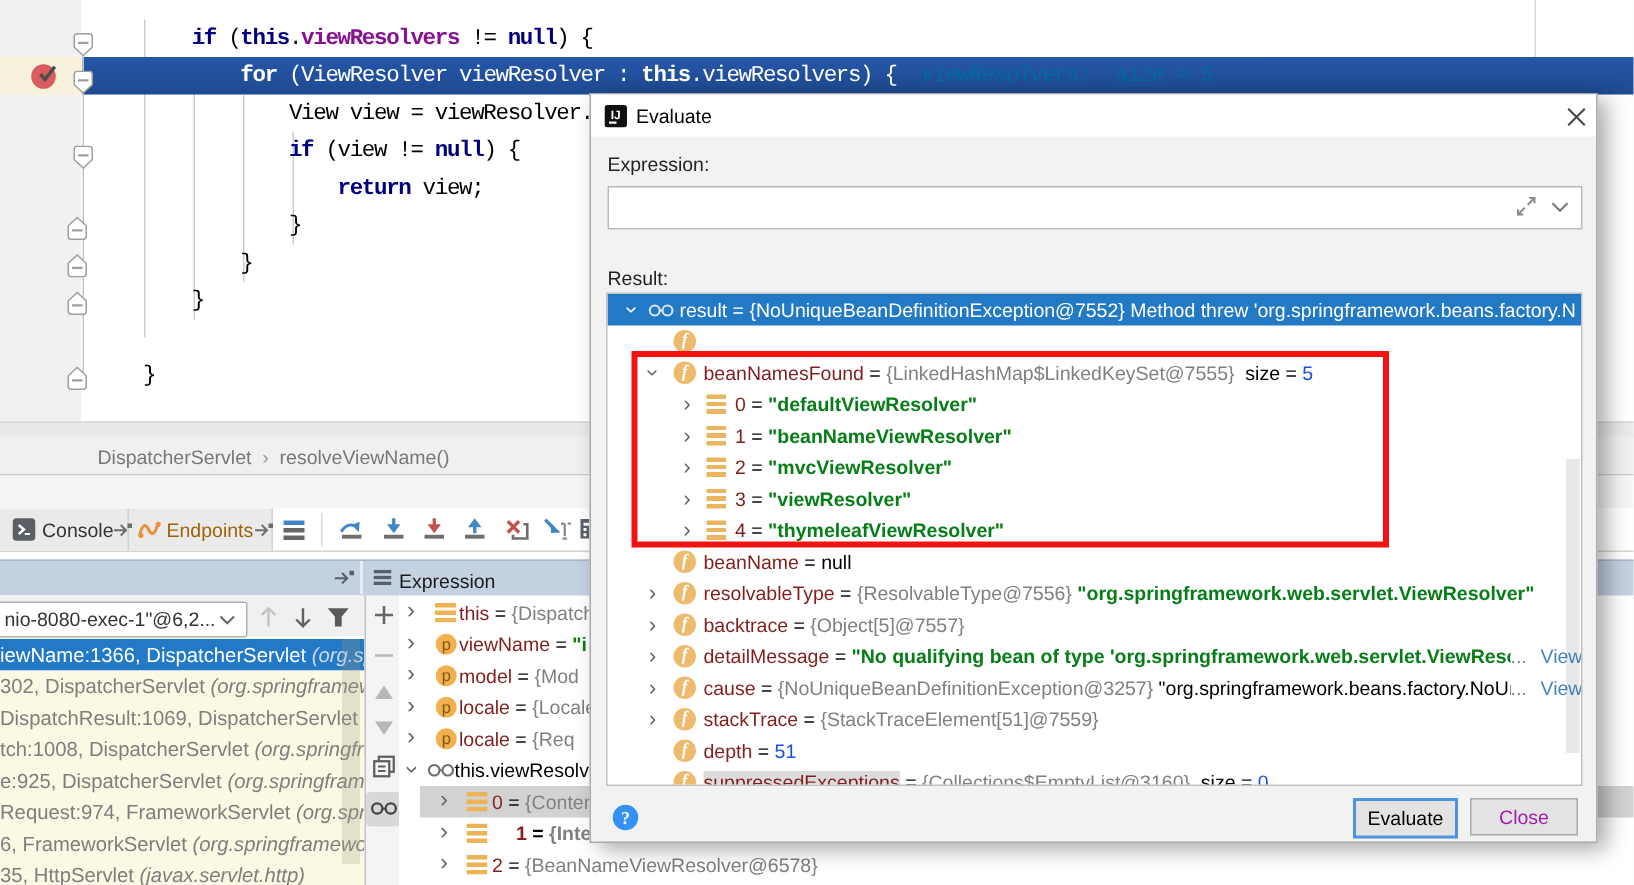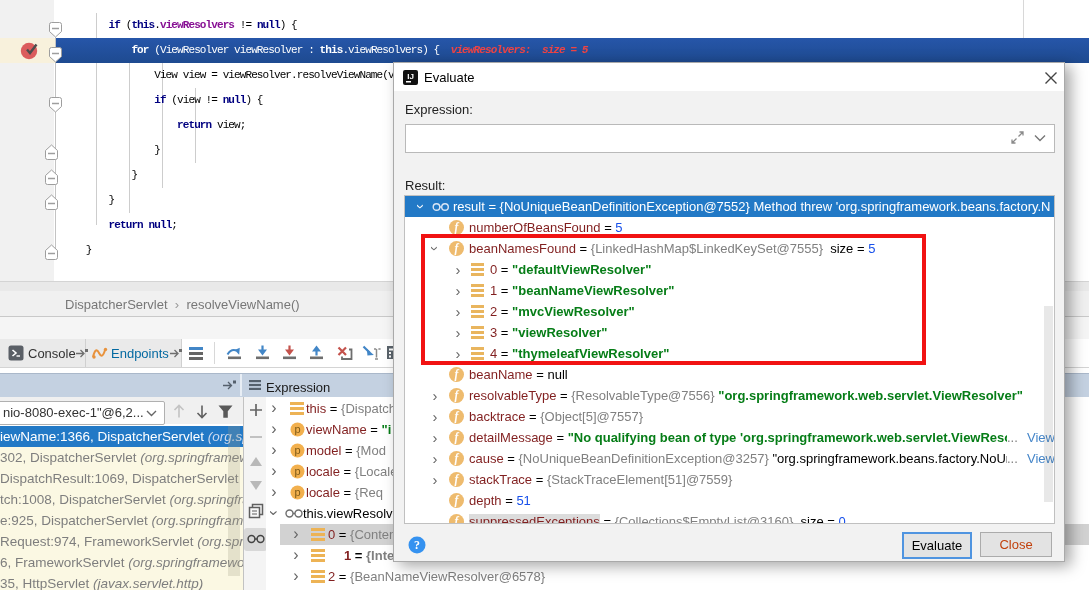--- a/index.html
+++ b/index.html
@@ -1,18 +1,18 @@
 <!DOCTYPE html>
 <html><head>
 <meta charset="utf-8">
 <style>
 html,body{margin:0;padding:0;width:1089px;height:590px;overflow:hidden;background:#fff;
 font-family:"Liberation Sans",sans-serif;}
 .abs{position:absolute;}
-.mono{font-family:"Liberation Mono",monospace;font-size:11px;letter-spacing:-0.9px;line-height:25px;white-space:pre;color:#000;}
+.mono{font-family:"Liberation Mono",monospace;font-size:15px;letter-spacing:-0.9px;line-height:25px;white-space:pre;color:#000;}
 .kw{color:#000080;font-weight:bold;}
 .fld{color:#871094;font-weight:bold;}
 .wh{color:#fff;font-weight:bold;}
 .ui{font-size:13px;color:#222;}
 .gray{color:#808080;}
 .grn{color:#067d17;font-weight:bold;}
 .num{color:#1750eb;}
 .name{color:#811f1f;}
 svg{display:block;}
 .vrow{left:0;width:823px;height:21px;line-height:21px;white-space:nowrap;overflow:hidden;}
@@ -35,28 +35,27 @@
   <div class="abs" style="left:129px;top:38px;width:1px;height:175px;background:#cdcdcd;"></div>
   <div class="abs" style="left:162px;top:63px;width:1px;height:125px;background:#cdcdcd;"></div>
   <div class="abs" style="left:195px;top:88px;width:1px;height:75px;background:#cdcdcd;"></div>
 
   <div class="abs" style="left:1023px;top:0;width:1px;height:281px;background:#d8d8d8;"></div>
 
   <div class="abs" style="left:0;top:38px;width:55px;height:25px;background:#f8f1dc;"></div>
   <div class="abs" style="left:55px;top:38px;width:1034px;height:25px;background:linear-gradient(#2656a9,#1e4a90);"></div>
 
   <div class="abs mono" style="left:63px;top:13px;">        <span class="kw">if</span> (<span class="kw">this</span>.<span class="fld">viewResolvers</span> != <span class="kw">null</span>) {</div>
-  <div class="abs mono" style="left:63px;top:38px;color:#fff;">            <span class="wh">for</span> (ViewResolver viewResolver : <span class="wh">this</span>.viewResolvers) {  <span style="color:#ef4444;font-style:italic;font-weight:bold;">viewResolvers:  size = 5</span></div>
+  <div class="abs mono" style="left:63px;top:38px;color:#fff;">            <span class="wh">for</span> (ViewResolver viewResolver : <span class="wh">this</span>.viewResolvers) {  <span style="color:#0369a1;font-style:italic;">viewResolvers:  size = 5</span></div>
   <div class="abs mono" style="left:63px;top:63px;">                View view = viewResolver.resolveViewName(viewName, locale);</div>
   <div class="abs mono" style="left:63px;top:88px;">                <span class="kw">if</span> (view != <span class="kw">null</span>) {</div>
   <div class="abs mono" style="left:63px;top:113px;">                    <span class="kw">return</span> view;</div>
   <div class="abs mono" style="left:63px;top:138px;">                }</div>
   <div class="abs mono" style="left:63px;top:163px;">            }</div>
   <div class="abs mono" style="left:63px;top:188px;">        }</div>
-  <div class="abs mono" style="left:63px;top:213px;">        <span class="kw">return</span> <span class="kw">null</span>;</div>
   <div class="abs mono" style="left:63px;top:238px;">    }</div>
 
   <div class="abs" style="left:55px;top:37px;width:1px;height:213px;background:#c3c3c3;"></div>
 
   <svg class="abs" style="left:19px;top:40px;" width="22" height="21" viewBox="0 0 22 21">
     <circle cx="10" cy="11" r="8.2" fill="#db5c5c"></circle>
     <path d="M8 9.5 L11 13 L17.5 4.5" stroke="#4d4d4d" stroke-width="2.4" fill="none"></path>
   </svg>
 
   <svg class="abs" style="left:48px;top:22px;" width="15" height="16" viewBox="0 0 15 16">
@@ -109,21 +108,21 @@
   <svg class="abs" style="left:76px;top:9px;" width="12" height="11" viewBox="0 0 12 11">
         <path d="M0 5.5 h7 M4.5 2 L8 5.5 L4.5 9" stroke="#6e6e6e" stroke-width="1.3" fill="none"></path>
         <rect x="9" y="1" width="3" height="3" fill="#6e6e6e"></rect>
       </svg>
 
   <svg class="abs" style="left:92px;top:6px;" width="16" height="16" viewBox="0 0 16 16">
         <path d="M1 12 C3 4 5 4 7 8 C9 12 11 12 13 5" stroke="#e8923c" stroke-width="2" fill="none"></path>
         <circle cx="2" cy="12" r="1.7" fill="#e8923c"></circle>
         <circle cx="13.5" cy="4.5" r="1.7" fill="#e8923c"></circle>
       </svg>
-  <div class="abs ui" style="left:111px;top:7px;color:#0369a1;">Endpoints</div>
+  <div class="abs ui" style="left:111px;top:7px;color:#a16207;">Endpoints</div>
   <svg class="abs" style="left:170px;top:9px;" width="12" height="11" viewBox="0 0 12 11">
         <path d="M0 5.5 h7 M4.5 2 L8 5.5 L4.5 9" stroke="#6e6e6e" stroke-width="1.3" fill="none"></path>
         <rect x="9" y="1" width="3" height="3" fill="#6e6e6e"></rect>
       </svg>
 
   <svg class="abs" style="left:188px;top:6px;" width="16" height="16" viewBox="0 0 16 16">
         <rect x="1" y="2" width="14" height="3" fill="#4286c7"></rect>
         <rect x="1" y="7" width="14" height="3" fill="#666"></rect>
         <rect x="1" y="12" width="14" height="3" fill="#666"></rect>
       </svg>
@@ -355,21 +354,20 @@
           <span class="tchev" style="left:10px;transform:rotate(90deg);color:#fff;">›</span>
           <svg style="position:absolute;left:27px;top:6px;" width="18" height="10" viewBox="0 0 18 10">
             <circle cx="4.5" cy="5" r="3.3" fill="none" stroke="#dbe6f5" stroke-width="1.4"></circle>
             <circle cx="13" cy="5" r="3.3" fill="none" stroke="#dbe6f5" stroke-width="1.4"></circle>
             <path d="M7.5 5 h2.2" stroke="#dbe6f5" stroke-width="1.4"></path>
           </svg>
           <span style="position:absolute;left:48px;">result = {NoUniqueBeanDefinitionException@7552} Method threw 'org.springframework.beans.factory.N</span>
         </div>
     <div class="trow" style="top:21px;">
           <span class="ficon" style="left:44px;">f</span>
-          <span style="position:absolute;left:64px;"><span class="name">numberOfBeansFound</span> = <span class="num">5</span></span>
         </div>
     <div class="trow" style="top:42px;">
           <span class="tchev" style="left:24px;transform:rotate(90deg);">›</span>
           <span class="ficon" style="left:44px;">f</span>
           <span style="position:absolute;left:64px;"><span class="name">beanNamesFound</span> = <span class="gray">{LinkedHashMap$LinkedKeySet@7555}</span>&nbsp; size = <span class="num">5</span></span>
         </div>
     <div class="trow" style="top:63px;">
           <span class="tchev" style="left:47px;">›</span>
           <span class="licon" style="left:66px;"></span>
           <span style="position:absolute;left:85px;"><span class="name">0</span> = <span class="grn">"defaultViewResolver"</span></span>
@@ -438,16 +436,16 @@
         </div>
   </div>
 
   <div class="abs" style="left:27px;top:171px;width:497px;height:123px;border:4px solid #f11212;"></div>
 
   <svg class="abs" style="left:14px;top:473px;" width="18" height="18" viewBox="0 0 18 18">
         <circle cx="9" cy="9" r="8.5" fill="#3592f0"></circle>
         <text x="9" y="13" font-size="12" text-anchor="middle" fill="#fff" font-family="Liberation Serif" font-weight="bold">?</text>
       </svg>
   <div class="abs" style="left:508px;top:469px;width:66px;height:23px;background:#e3e3e3;border:2px solid #4f94e0;text-align:center;line-height:23px;font-size:13px;color:#000;">Evaluate</div>
-  <div class="abs" style="left:586px;top:469px;width:70px;height:23px;background:#e3e3e3;border:1px solid #ababab;text-align:center;line-height:23px;font-size:13px;color:#c2410c;">Close</div>
+  <div class="abs" style="left:586px;top:469px;width:70px;height:23px;background:#e3e3e3;border:1px solid #ababab;text-align:center;line-height:23px;font-size:13px;color:#a21caf;">Close</div>
 </div>
 
 </div>
 
 </body></html>

